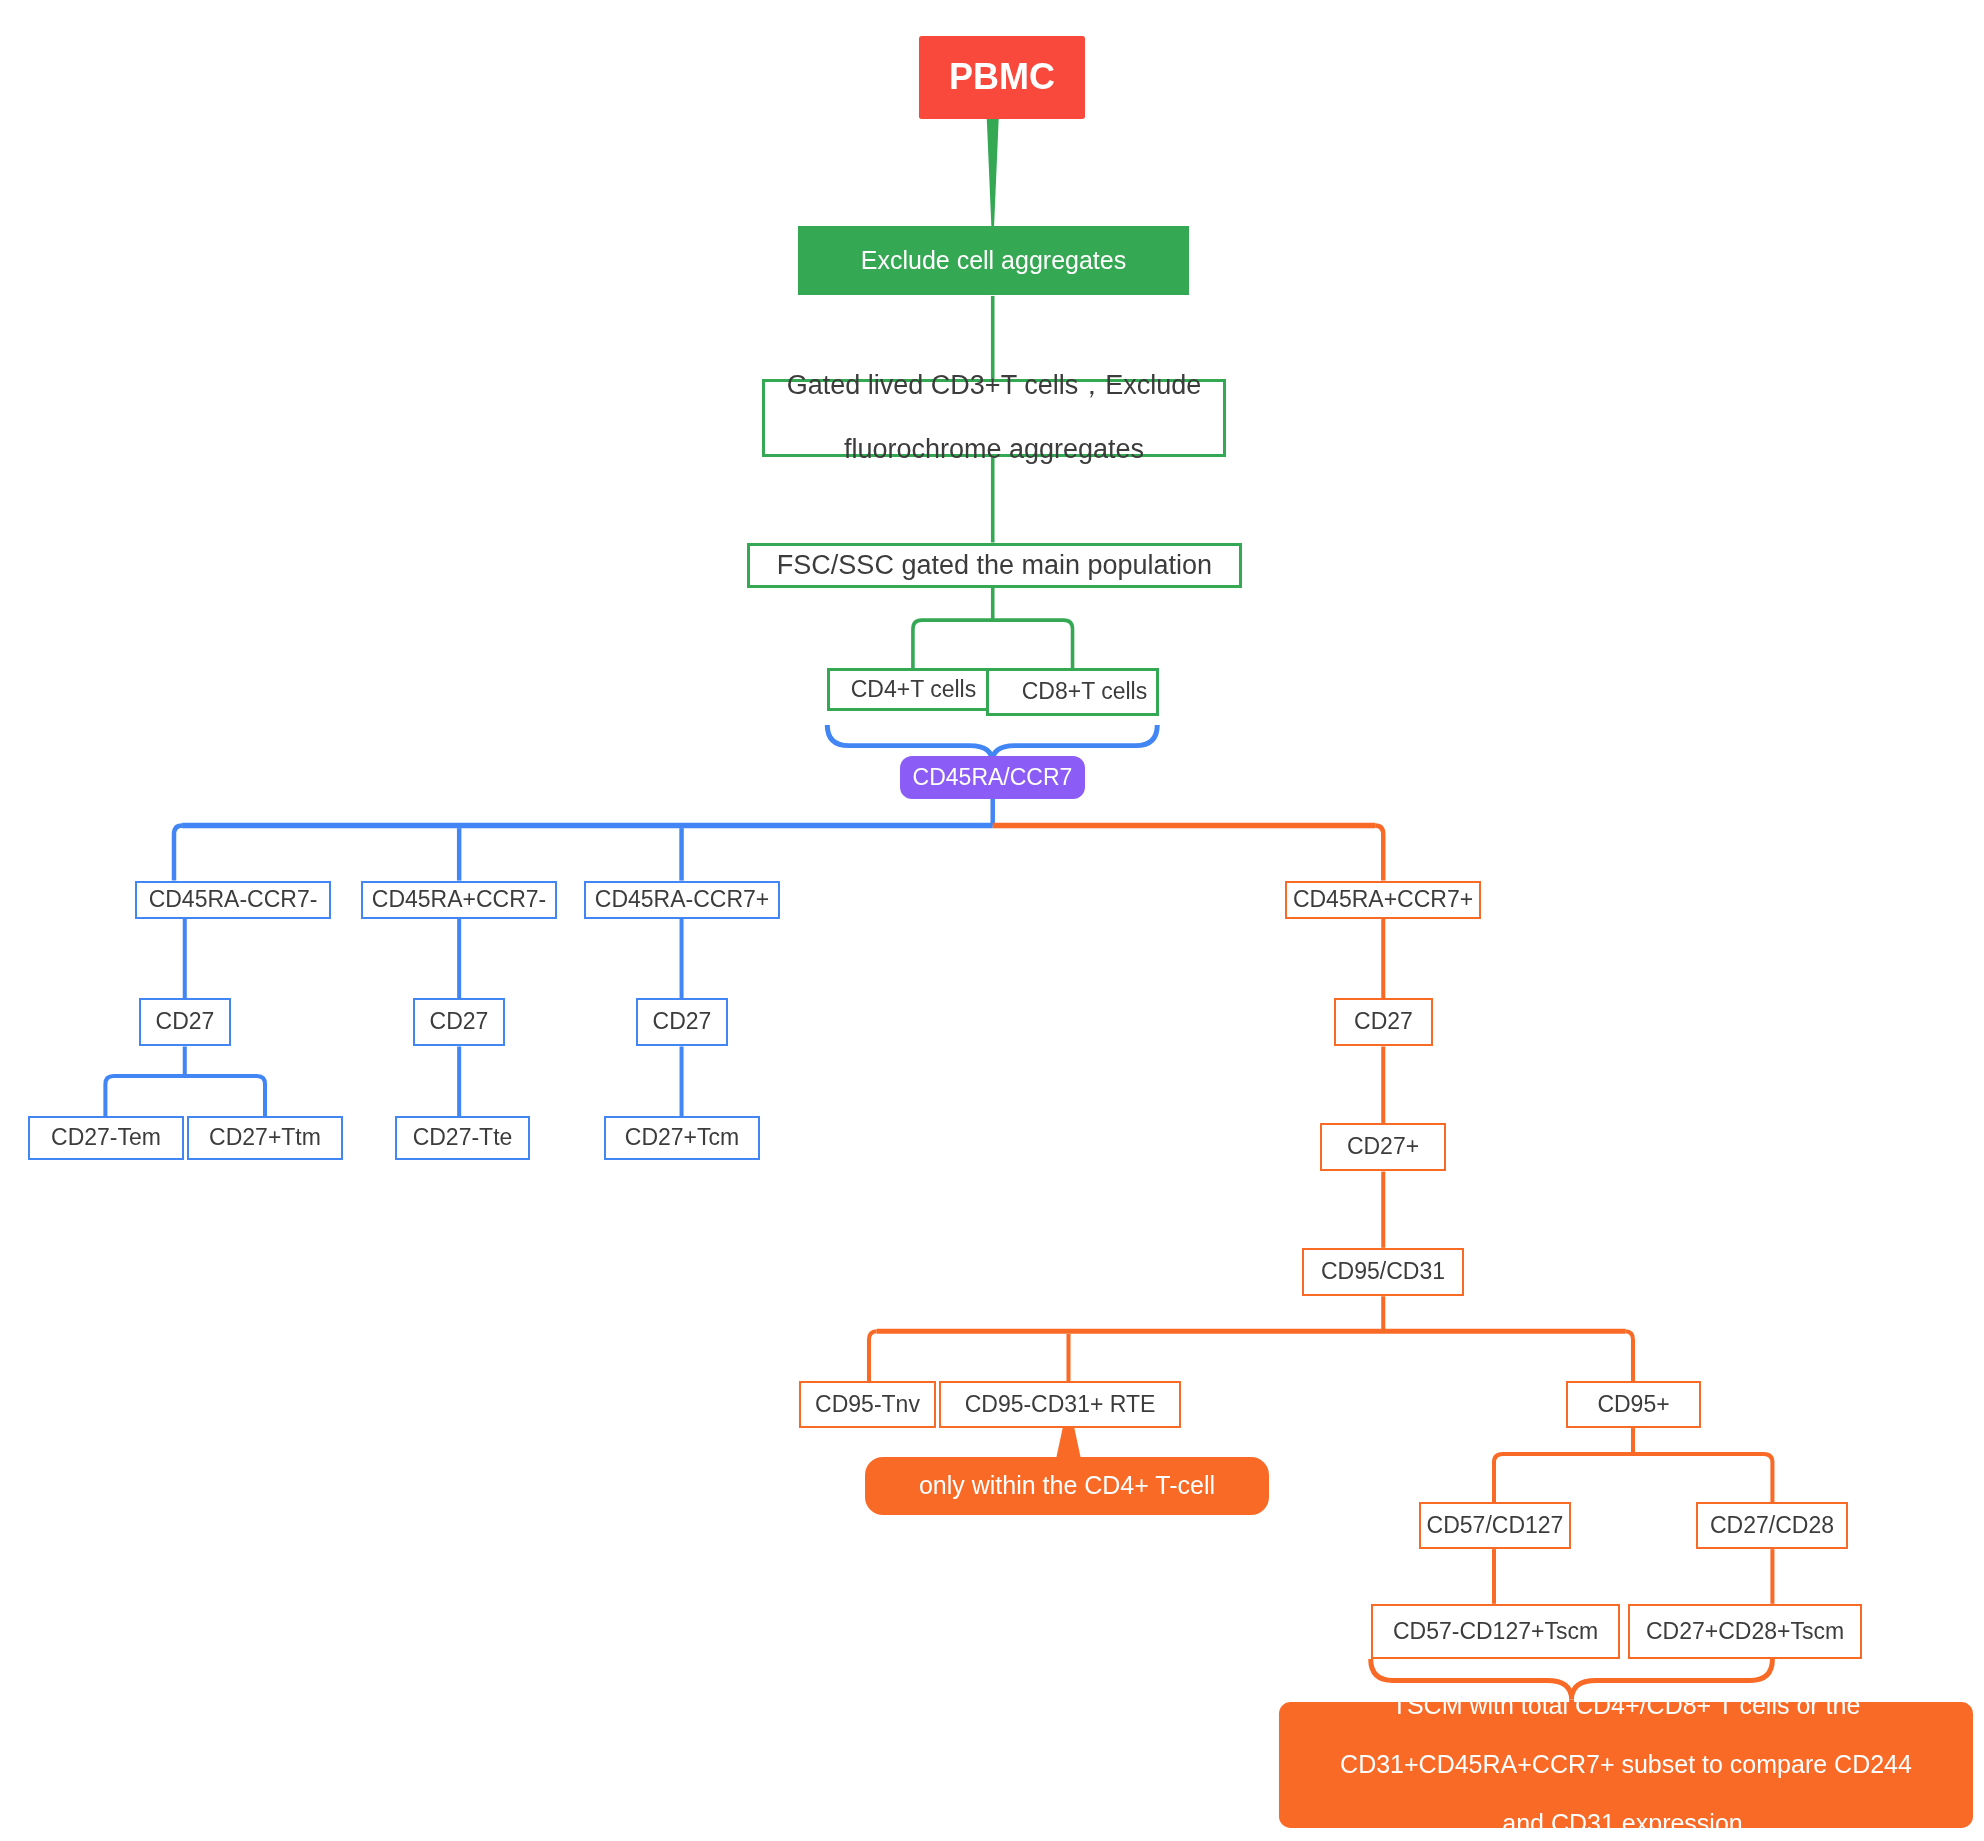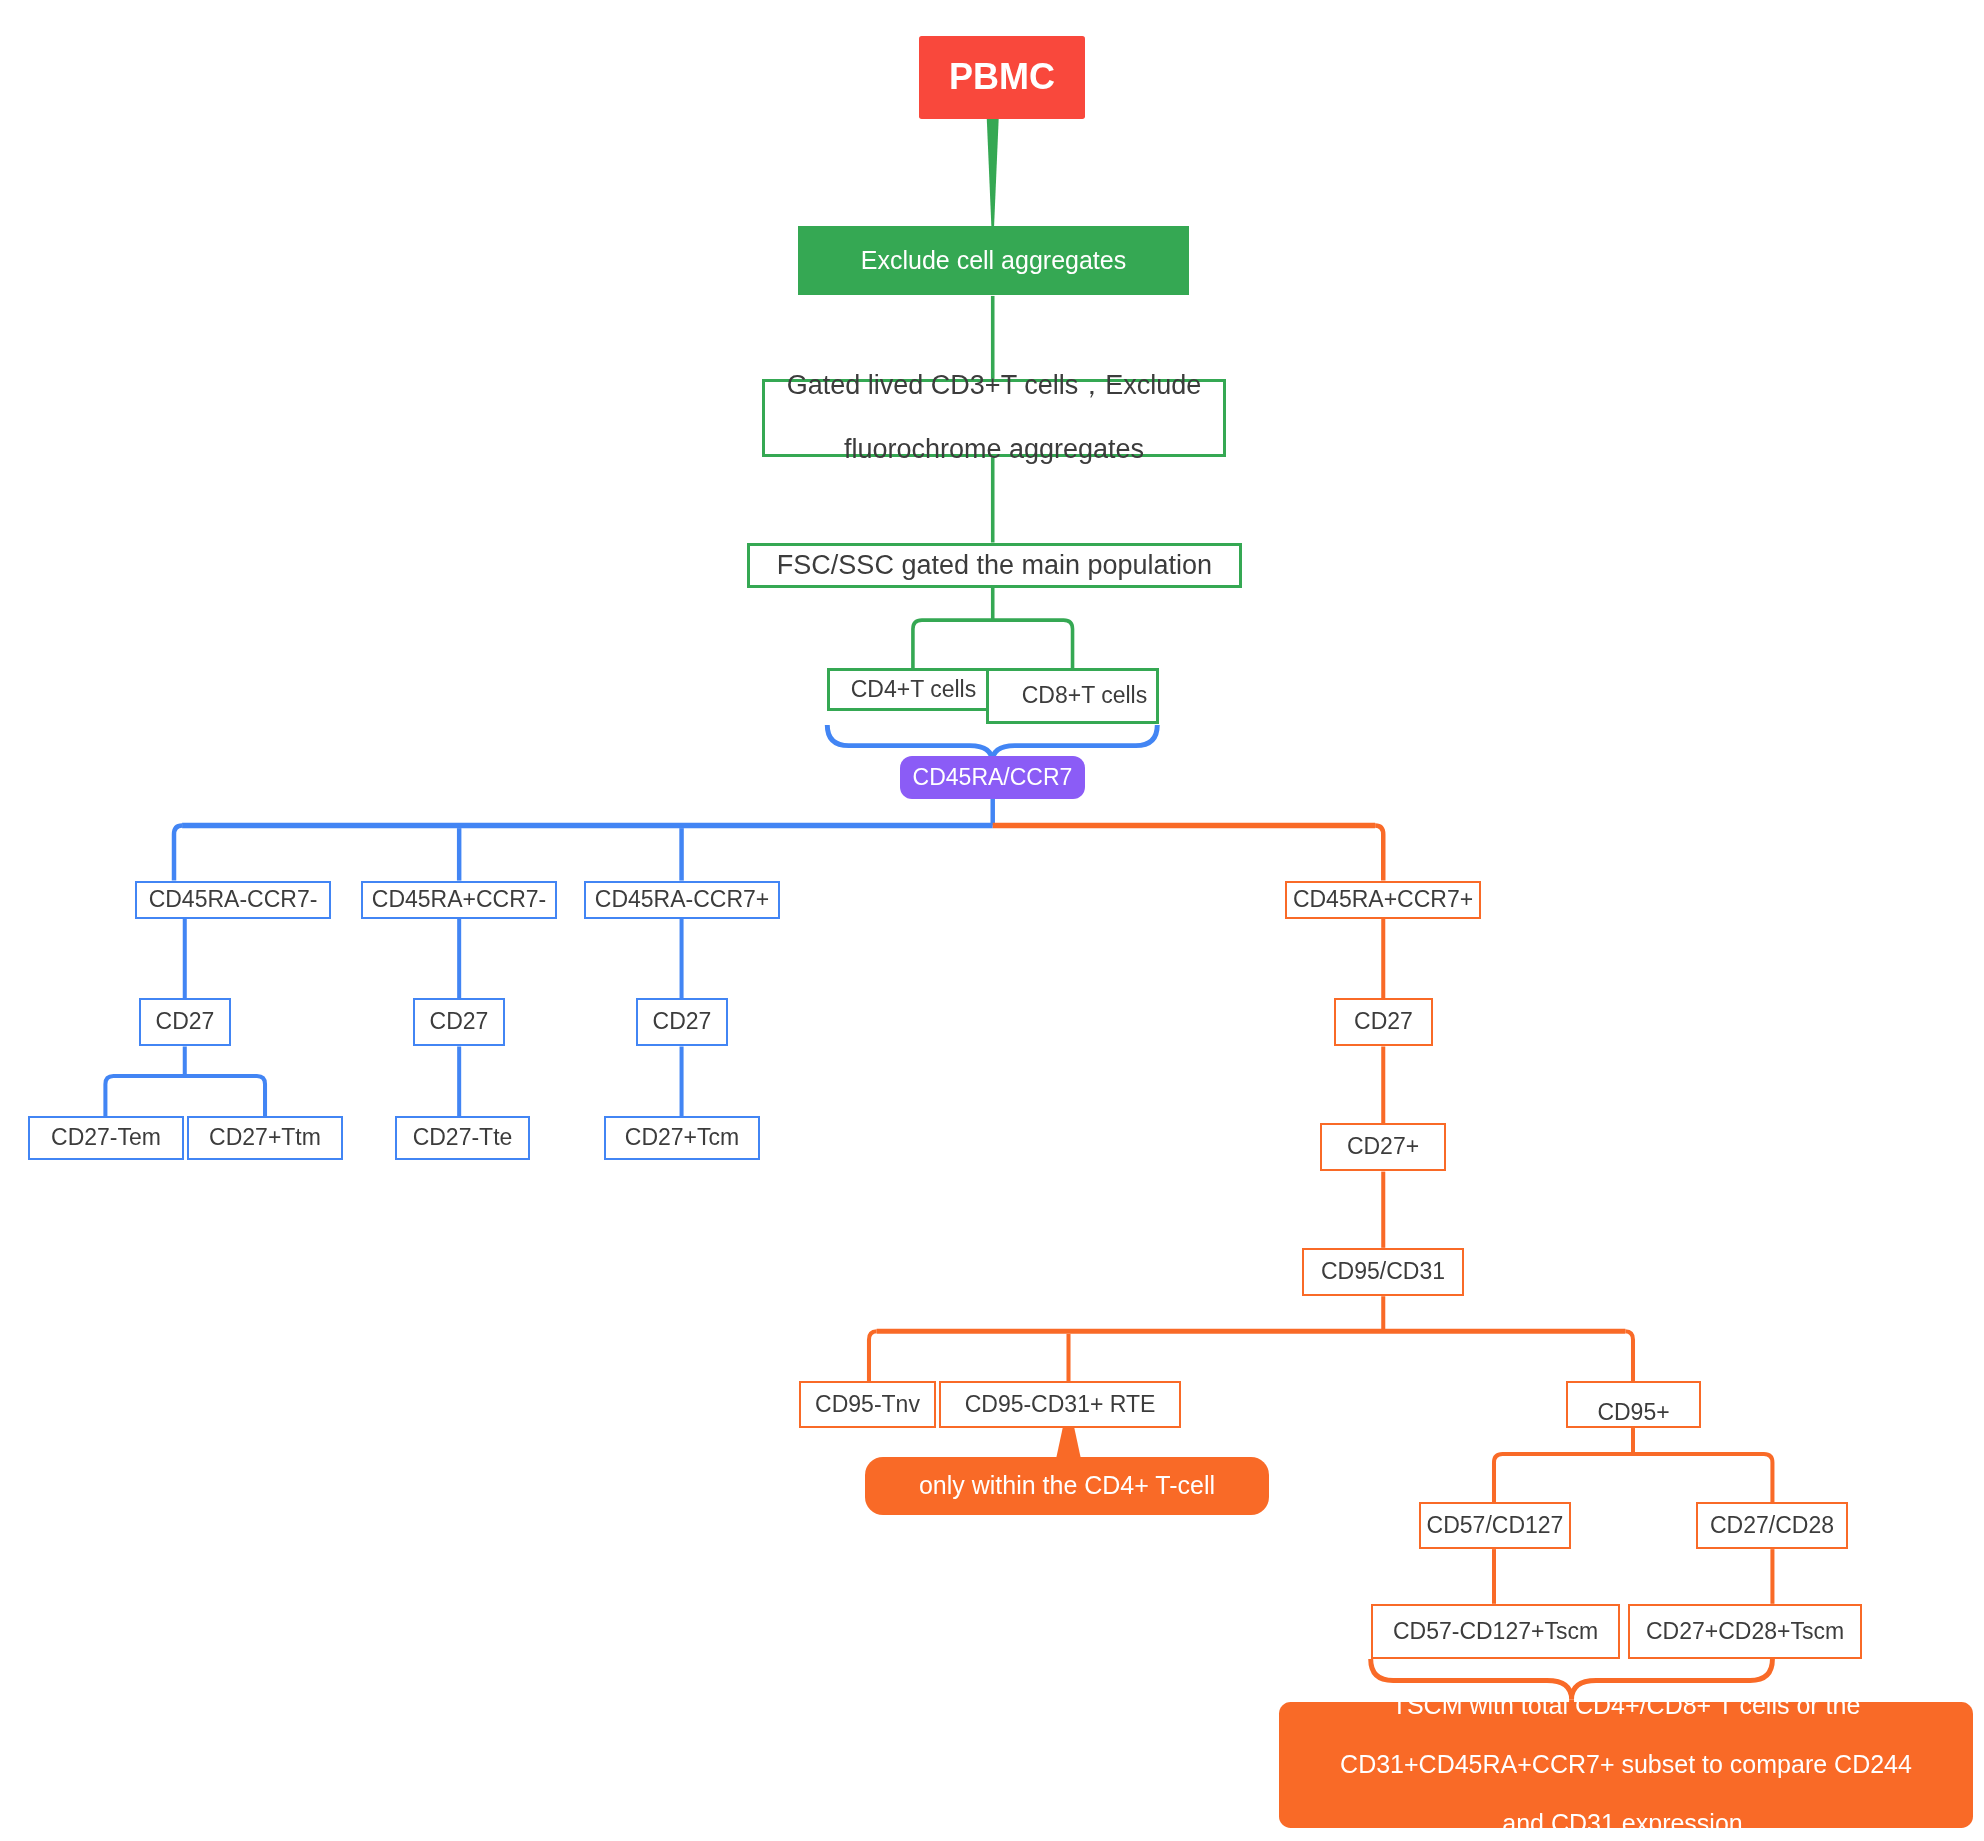--- a/index.html
+++ b/index.html
@@ -109,21 +109,21 @@
   </div>
 
   <div class="node out-green t-60" style="left:747px;top:543px;width:495px;height:45px;">
     <span>FSC/SSC gated the main population</span>
   </div>
 
   <div class="node out-green t-52" style="left:827px;top:668px;width:173px;height:43px;">
     <span>CD4+T cells</span>
   </div>
 
-  <div class="node out-green t-52" style="left:986px;top:668px;width:173px;height:56px;padding-left:24px;">
+  <div class="node out-green t-52" style="left:986px;top:668px;width:173px;height:48px;padding-left:24px;">
     <span>CD8+T cells</span>
   </div>
 
   <div class="node fill-blue t-52" style="left:900px;top:756px;width:185px;height:43px;">
     <span>CD45RA/CCR7</span>
   </div>
 
   <div class="node out-blue t-52" style="left:87px;top:881px;width:196px;height:38px;margin-left:48px;">
     <span>CD45RA-CCR7-</span>
   </div>
@@ -170,21 +170,21 @@
   <div class="node out-orange t-52" style="left:1302px;top:1248px;width:162px;height:48px;">
     <span>CD95/CD31</span>
   </div>
 
   <div class="node out-orange t-52" style="left:799px;top:1381px;width:137px;height:47px;">
     <span>CD95-Tnv</span>
   </div>
   <div class="node out-orange t-52" style="left:939px;top:1381px;width:242px;height:47px;">
     <span>CD95-CD31+ RTE</span>
   </div>
-  <div class="node out-orange t-52" style="left:1566px;top:1381px;width:135px;height:47px;align-items:flex-end;">
+  <div class="node out-orange t-52" style="left:1566px;top:1381px;width:135px;height:47px;">
     <span>CD95+</span>
   </div>
 
   <div class="node fill-orange t-56" style="left:865px;top:1457px;width:404px;height:58px;">
     <span>only within the CD4+ T-cell</span>
   </div>
 
   <div class="node out-orange t-52" style="left:1419px;top:1502px;width:152px;height:47px;">
     <span>CD57/CD127</span>
   </div>

